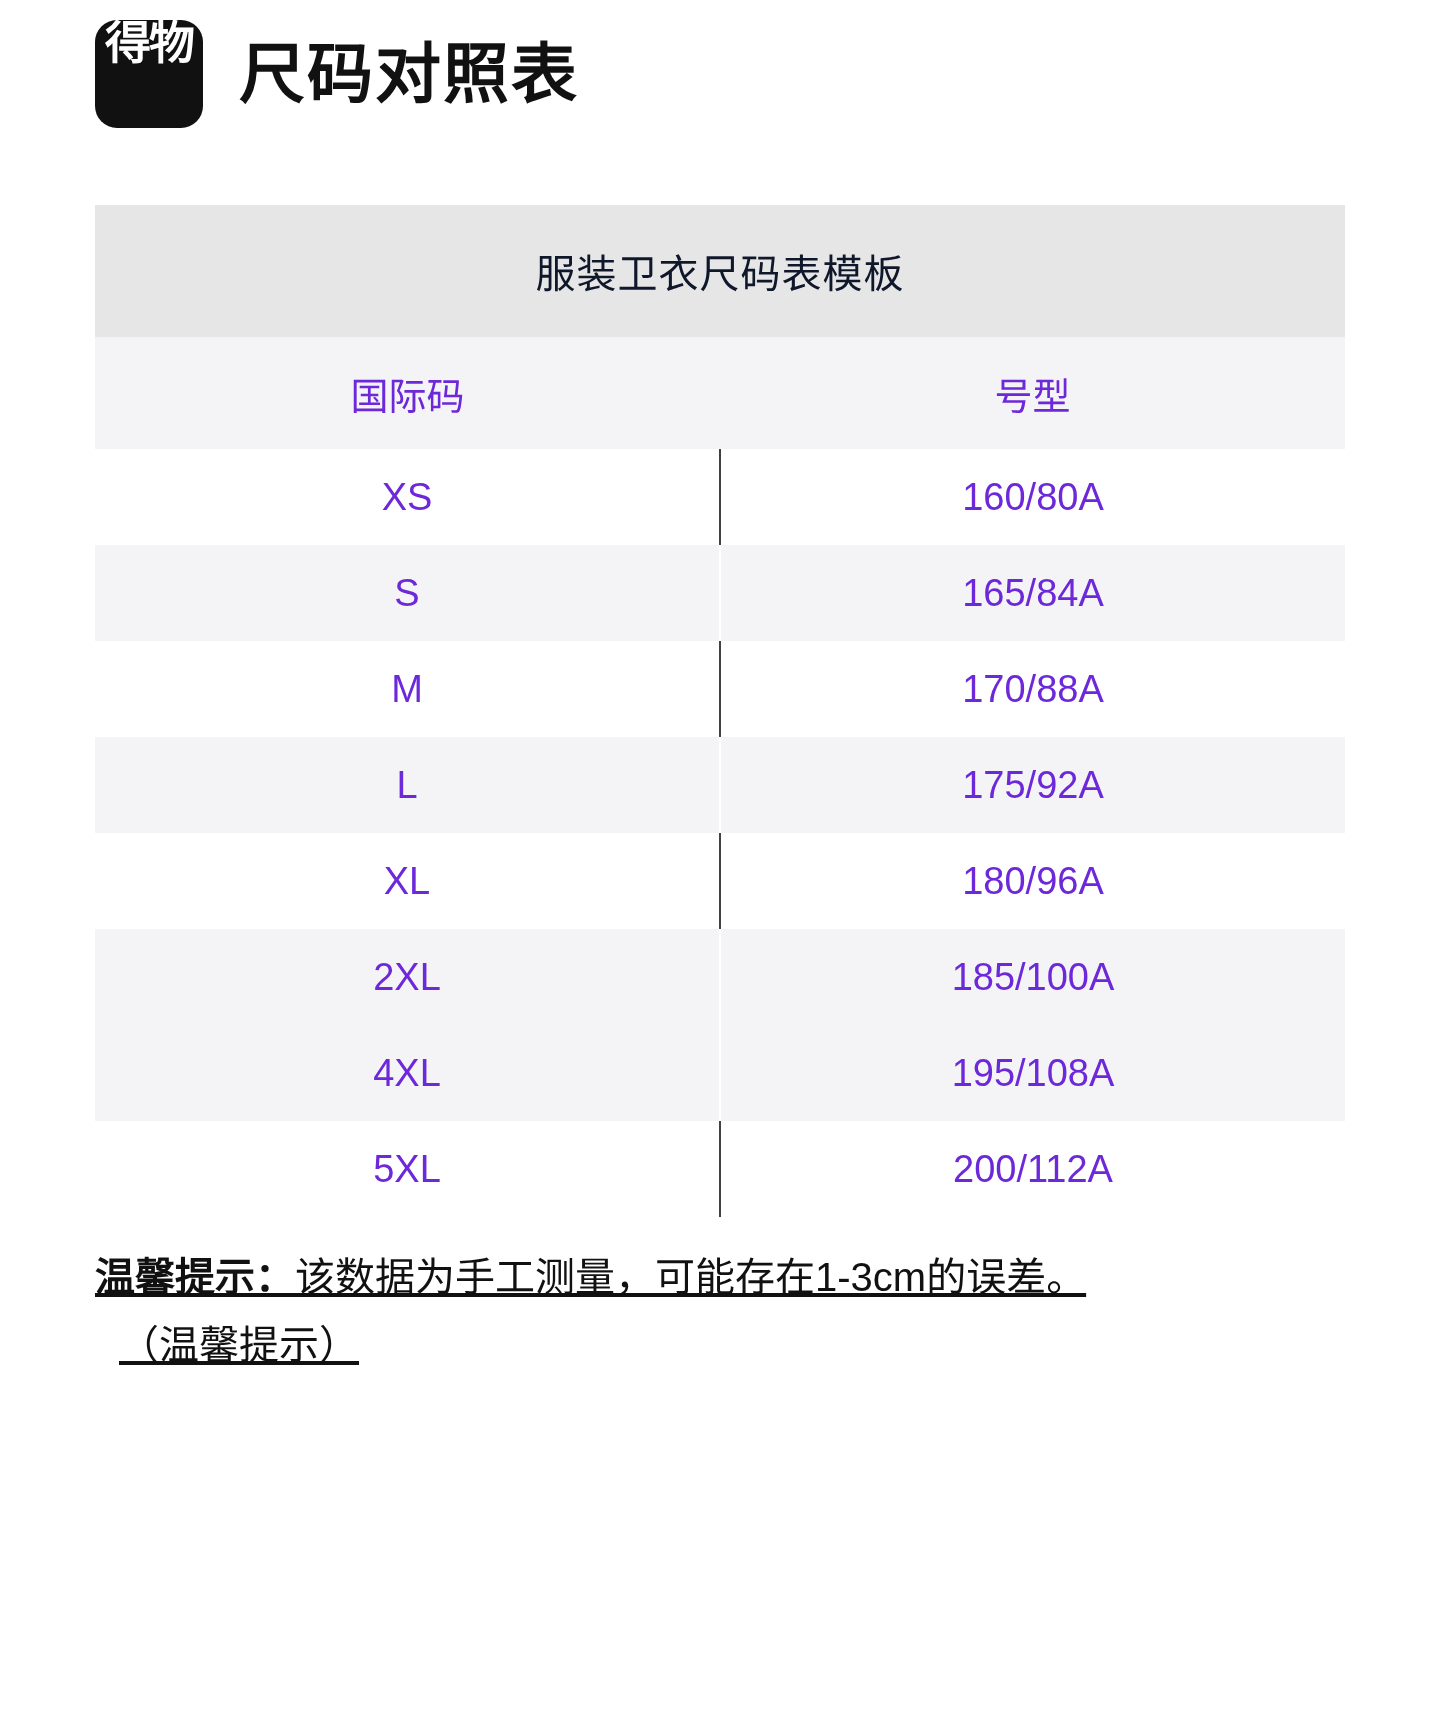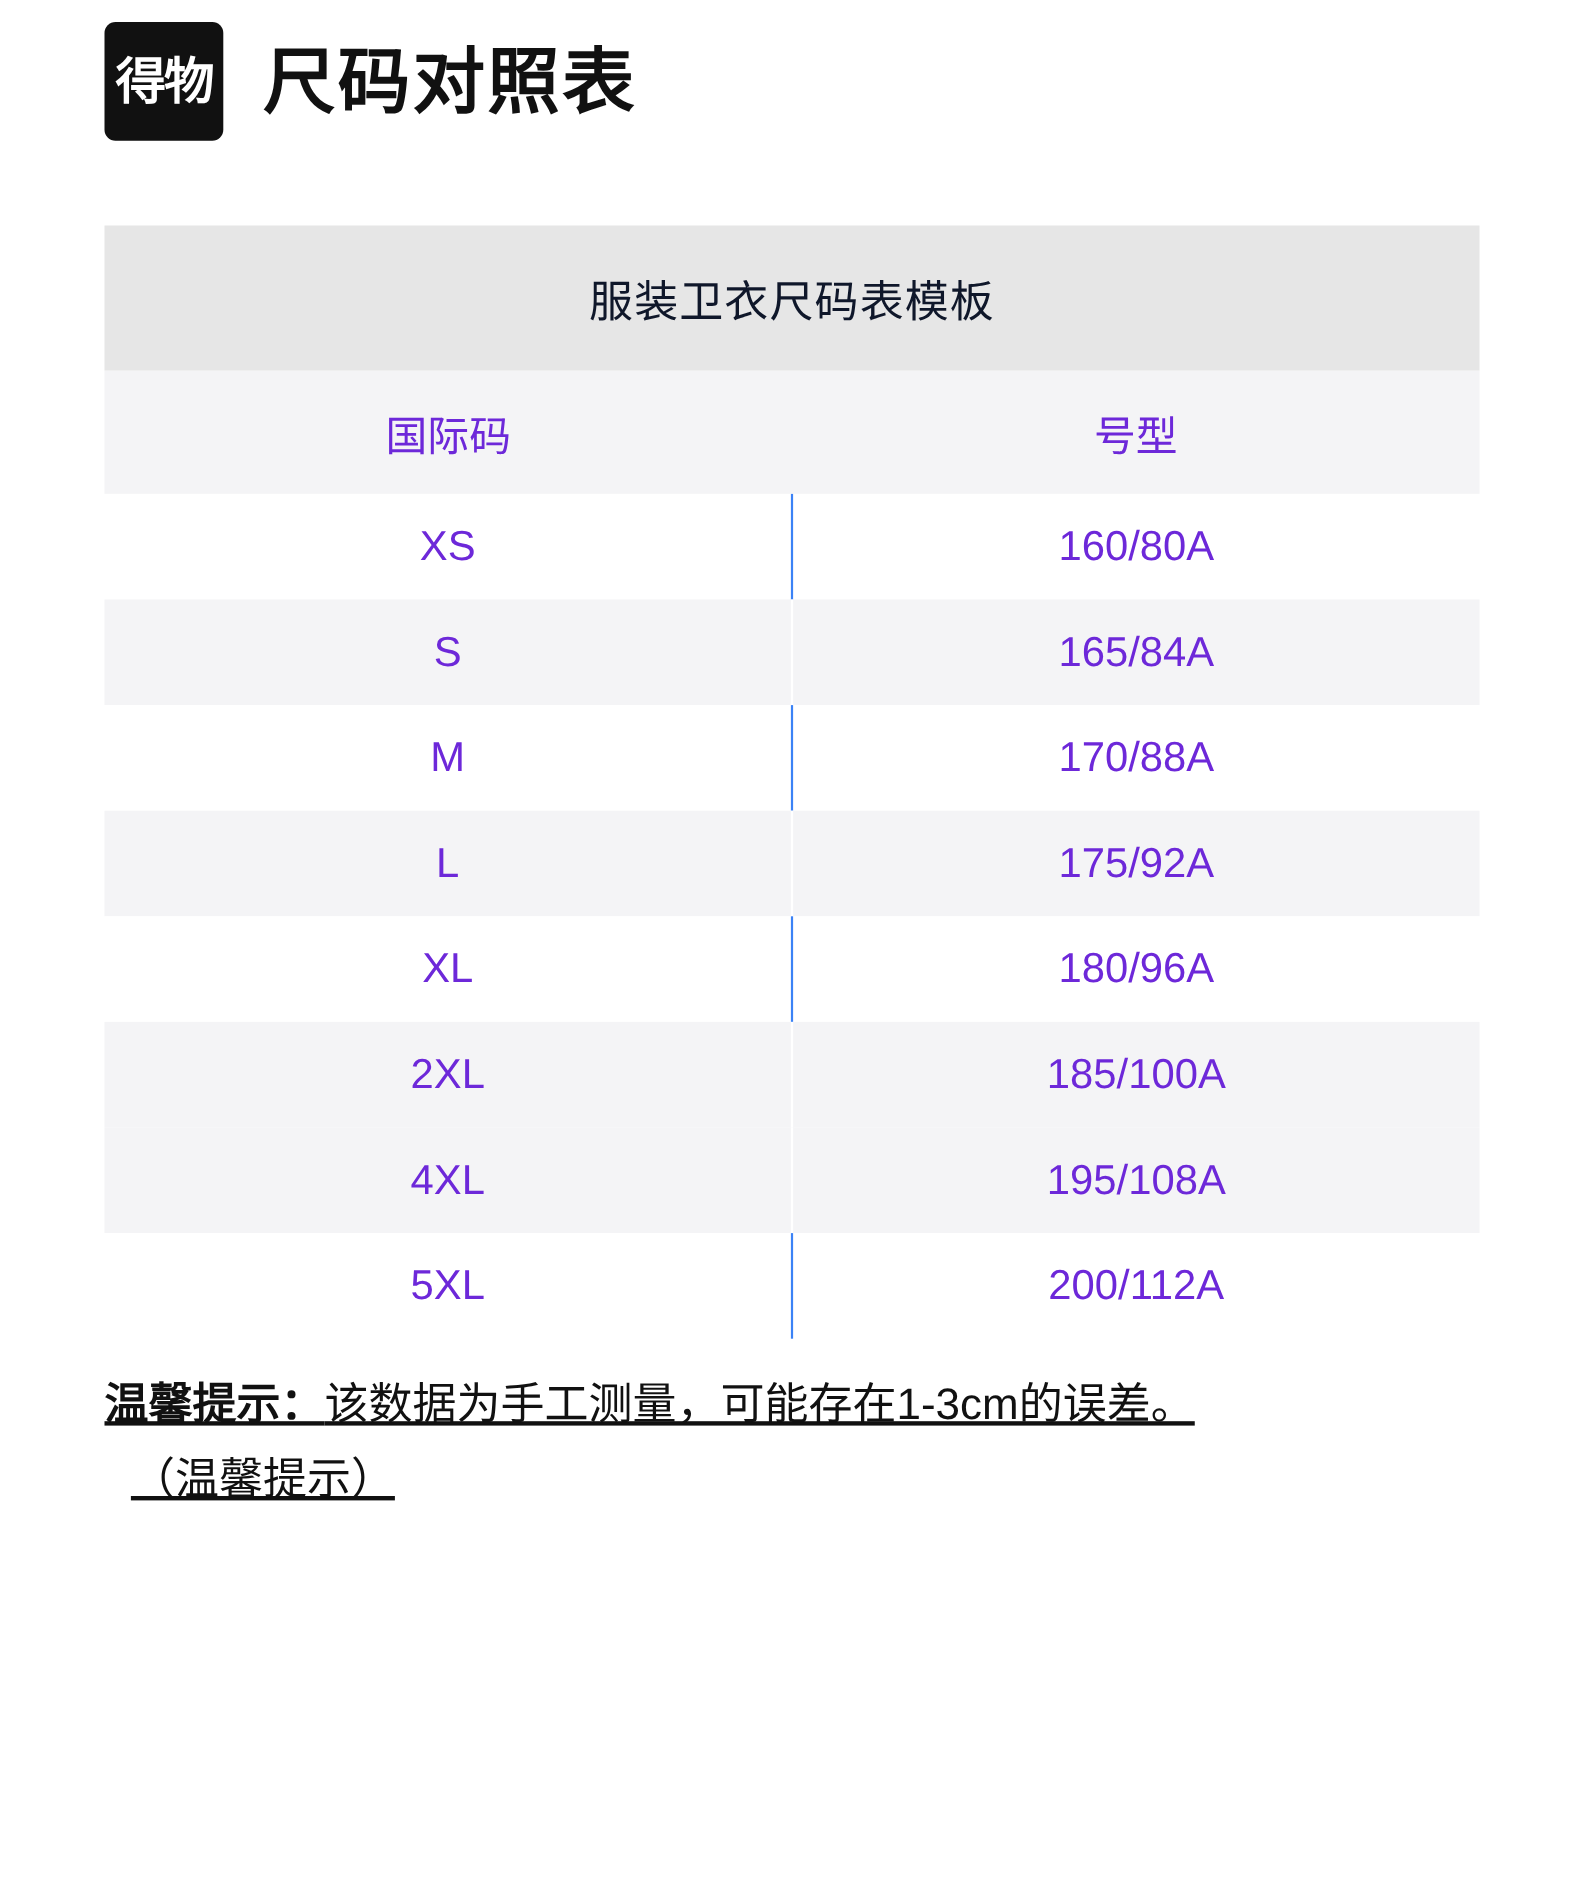--- a/index.html
+++ b/index.html
@@ -22,23 +22,23 @@
     display: flex;
     align-items: center;
     padding: 28px 95px 0 95px;
     height: 120px;
     box-sizing: border-box;
   }
   .brand-badge {
     width: 108px;
     height: 108px;
     background: #111111;
-    border-radius: 10px;
+    border-radius: 22px;
     display: flex;
-    align-items: center;
+    align-items: flex-start;
     justify-content: center;
     flex: none;
   }
   .brand-badge-text {
     color: #ffffff;
     font-size: 46px;
     font-weight: bold;
     letter-spacing: -2px;
     line-height: 1;
     font-family: "DejaVu Sans", "Liberation Sans", sans-serif;
@@ -100,21 +100,21 @@
   }
   table.size-table thead th.col-left { width: 50%; }
   table.size-table thead th.col-right { width: 50%; }
   table.size-table tbody tr.row-odd td {
     background: #ffffff;
   }
   table.size-table tbody tr.row-even td {
     background: #f4f4f6;
   }
   table.size-table tbody td.cell-left {
-    border-right: 2px solid #3b82f6;
+    border-right: 2px solid #404040;
   }
   table.size-table tbody tr.row-even td.cell-left {
     border-right: 2px solid #ffffff;
   }
 
   
   .note {
     margin: 30px 95px 0 95px;
     width: 1250px;
     font-size: 40px;

